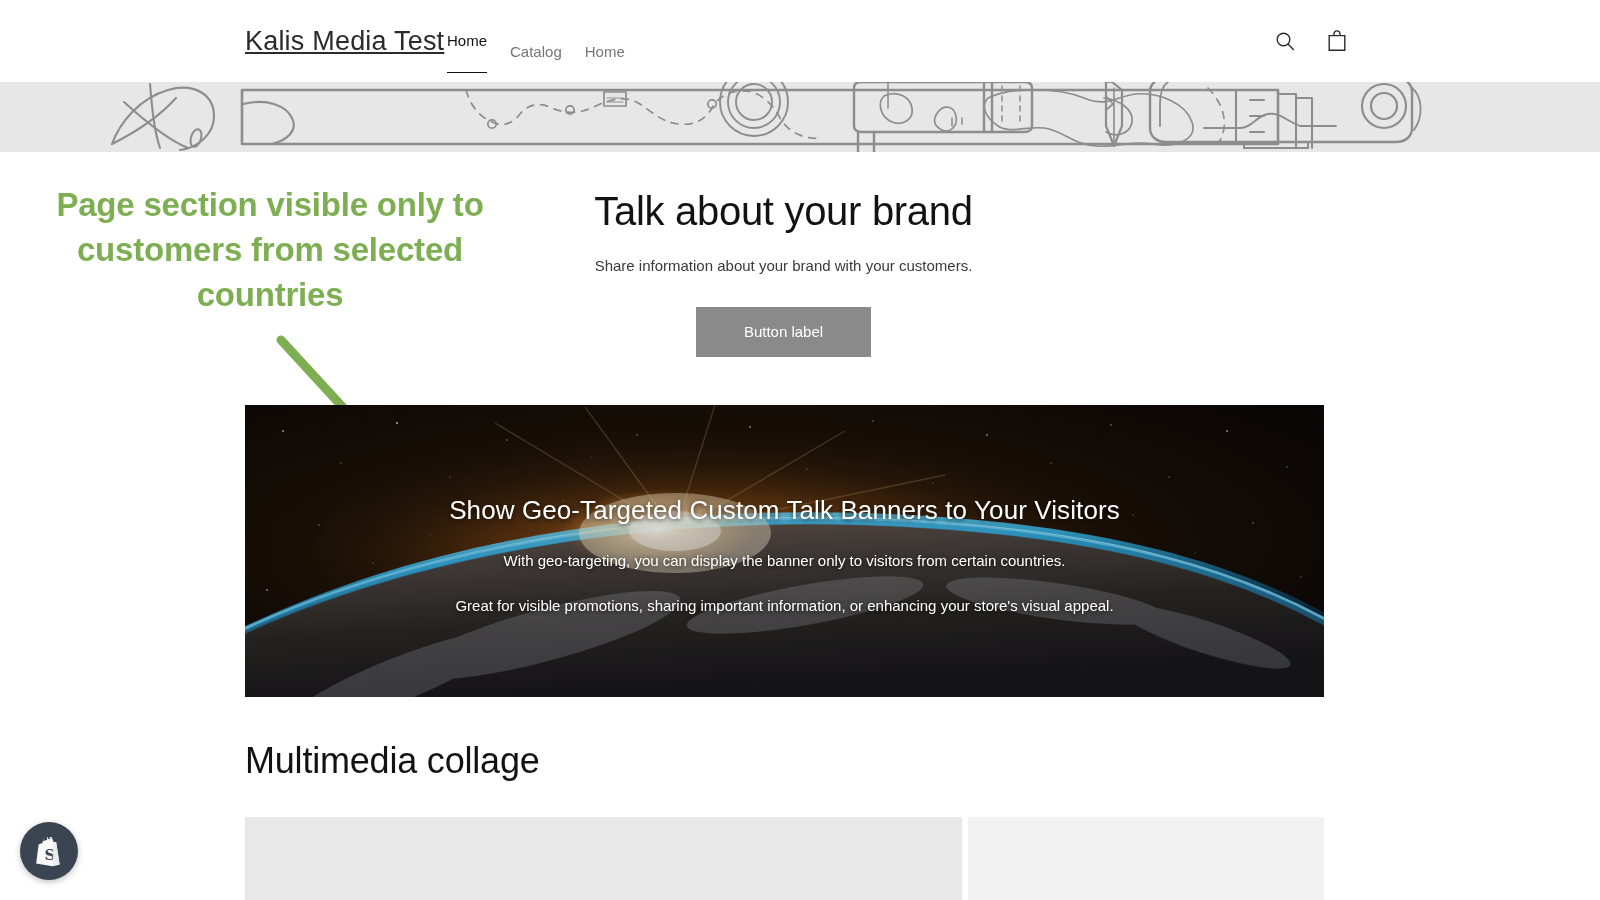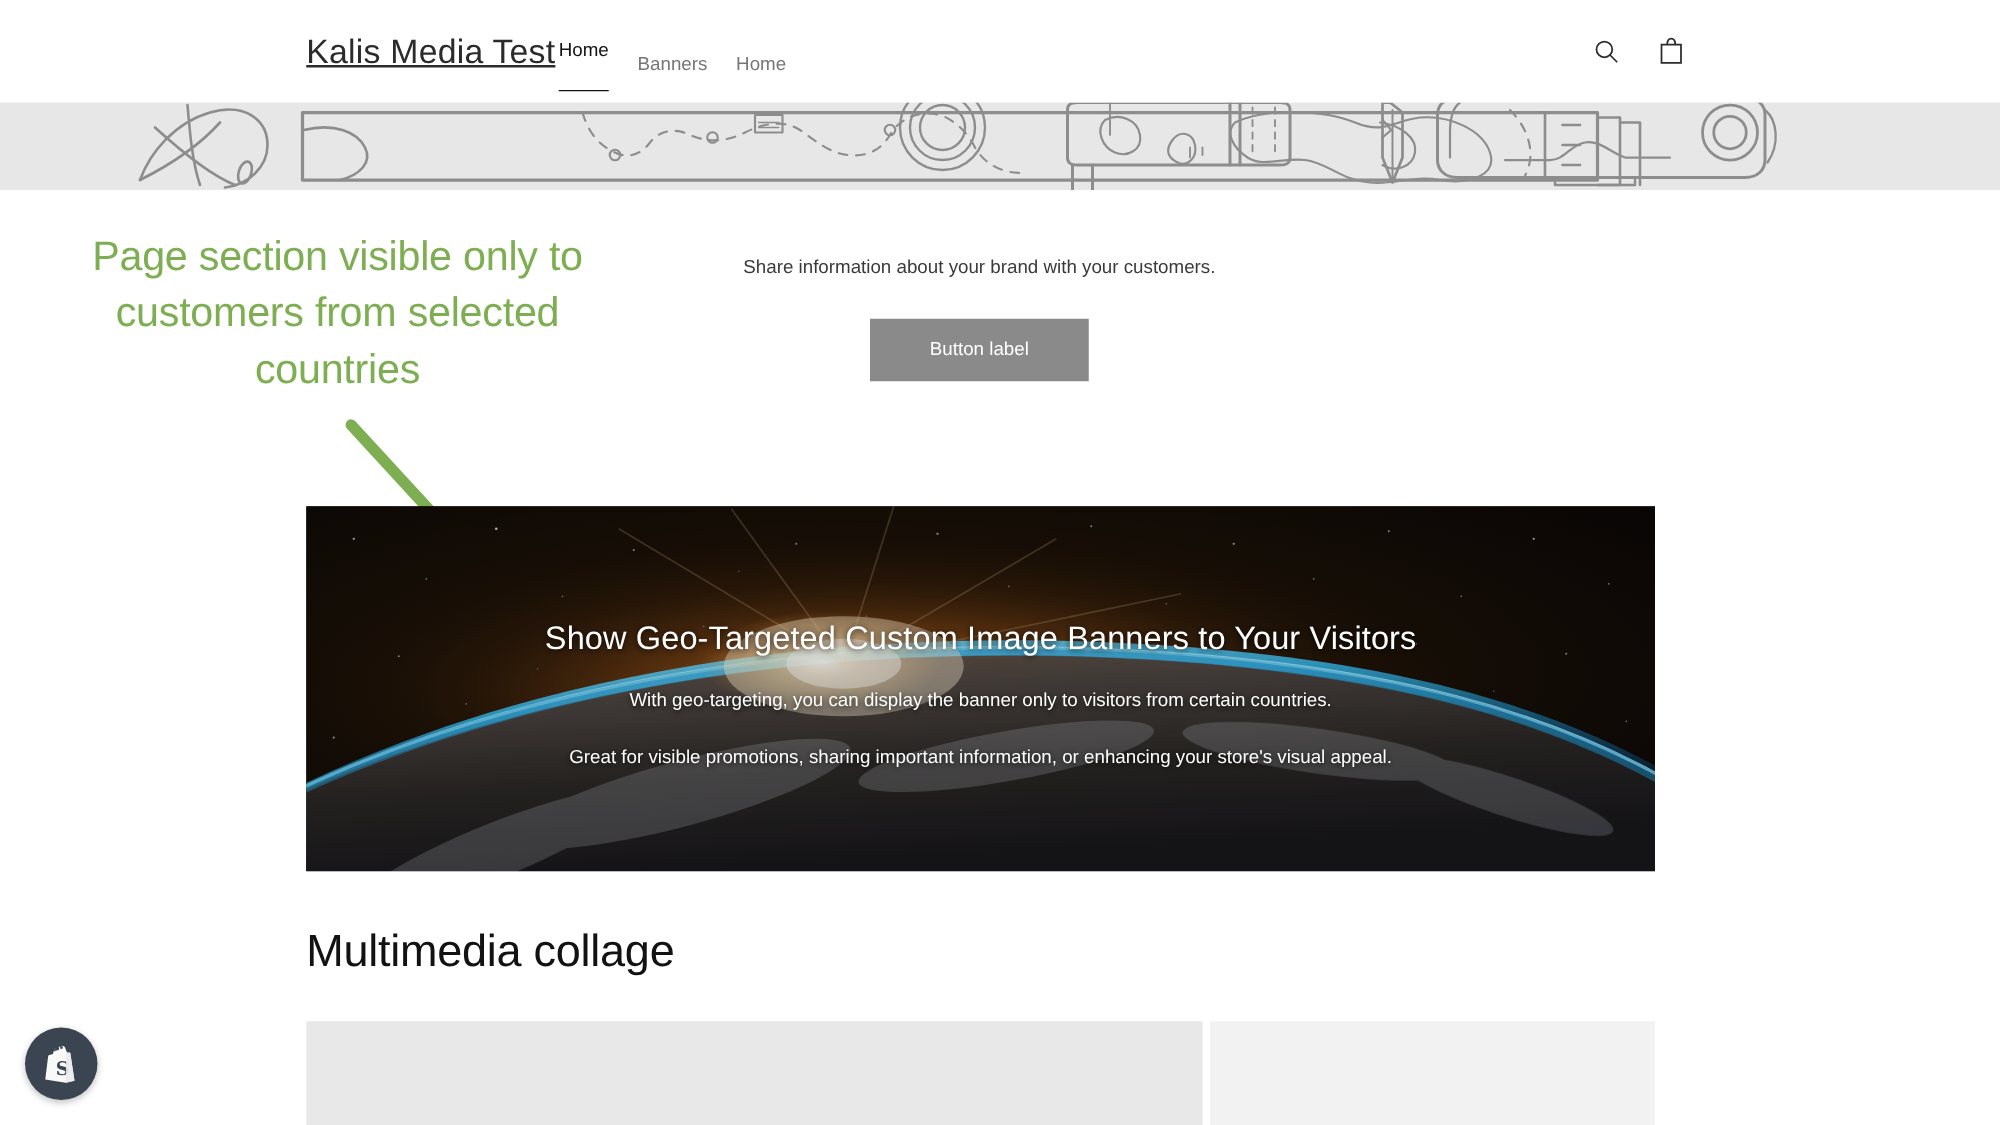--- a/index.html
+++ b/index.html
@@ -79,21 +79,21 @@
   }
 
   
   .annotation {
     position: absolute;
     left: 25px;
     top: 182px;
     width: 490px;
     text-align: center;
     font-size: 33px;
-    font-weight: 400;
+    font-weight: 700;
     line-height: 45px;
     letter-spacing: -0.2px;
   }
   .arrow-svg {
     position: absolute;
     left: 260px;
     top: 325px;
     width: 150px;
     height: 140px;
     pointer-events: none;
@@ -213,21 +213,21 @@
   }
 </style>
 </head>
 <body>
 
 <header class="site-header">
   <a class="brand" href="#">Kalis Media Test</a>
 
   <nav class="main-nav">
     <a class="nav-link active" href="#">Home</a>
-    <a class="nav-link" href="#">Banners</a>
+    <a class="nav-link" href="#">Catalog</a>
     <a class="nav-link" href="#">Home</a>
   </nav>
 
   <div class="header-actions">
     <button class="icon-btn" aria-label="Search">
       <svg width="22" height="22" viewBox="0 0 22 22" fill="none" stroke="#2b2b2b" stroke-width="1.4">
         <circle cx="9.5" cy="9.5" r="6.3"></circle>
         <line x1="14.2" y1="14.2" x2="19.4" y2="19.4" stroke-linecap="round"></line>
       </svg>
     </button>
@@ -319,20 +319,21 @@
 <div class="annotation" style="color:#7eae52">Page section visible only to customers from selected countries</div>
 
 <svg class="arrow-svg" viewBox="0 0 150 140">
   <line x1="21" y1="15" x2="112" y2="114" stroke="#7eae52" stroke-width="9" stroke-linecap="round"></line>
   <polygon points="124,128 98,112 104,98 94,118" fill="#7eae52"></polygon>
   <path d="M126 130 L97 113 L103 104 L101 121 L118 118 Z" fill="#7eae52"></path>
   <polygon points="127,131 95,112 104,100 102,119 121,116" fill="#7eae52"></polygon>
 </svg>
 
 <section class="brand-section">
+  <h2 class="brand-heading">Talk about your brand</h2>
   <p class="brand-sub">Share information about your brand with your customers.</p>
   <button class="brand-button">Button label</button>
 </section>
 
 <section class="geo-banner">
   <svg class="space-bg" viewBox="0 0 1079 292" preserveAspectRatio="none">
     <defs>
       <radialGradient id="sunGlow" cx="43%" cy="52%" r="46%">
         <stop offset="0%" stop-color="#ffd89b" stop-opacity="0.95"></stop>
         <stop offset="16%" stop-color="#ffab4d" stop-opacity="0.70"></stop>
@@ -436,21 +437,21 @@
         <line x1="430" y1="126" x2="470" y2="0"></line>
         <line x1="430" y1="126" x2="600" y2="26"></line>
         <line x1="430" y1="126" x2="700" y2="70"></line>
       </g>
 
       <rect width="1079" height="292" fill="#000" opacity="0.13"></rect>
     </g>
   </svg>
 
   <div class="geo-content">
-    <h3 class="geo-title">Show Geo-Targeted Custom Image Banners to Your Visitors</h3>
+    <h3 class="geo-title">Show Geo-Targeted Custom Talk Banners to Your Visitors</h3>
     <p class="geo-line1">With geo-targeting, you can display the banner only to visitors from certain countries.</p>
     <p class="geo-line2">Great for visible promotions, sharing important information, or enhancing your store's visual appeal.</p>
   </div>
 </section>
 
 <h2 class="collage-heading">Multimedia collage</h2>
 <div class="collage-grid">
   <div class="collage-block-a"></div>
   <div class="collage-block-b"></div>
 </div>

